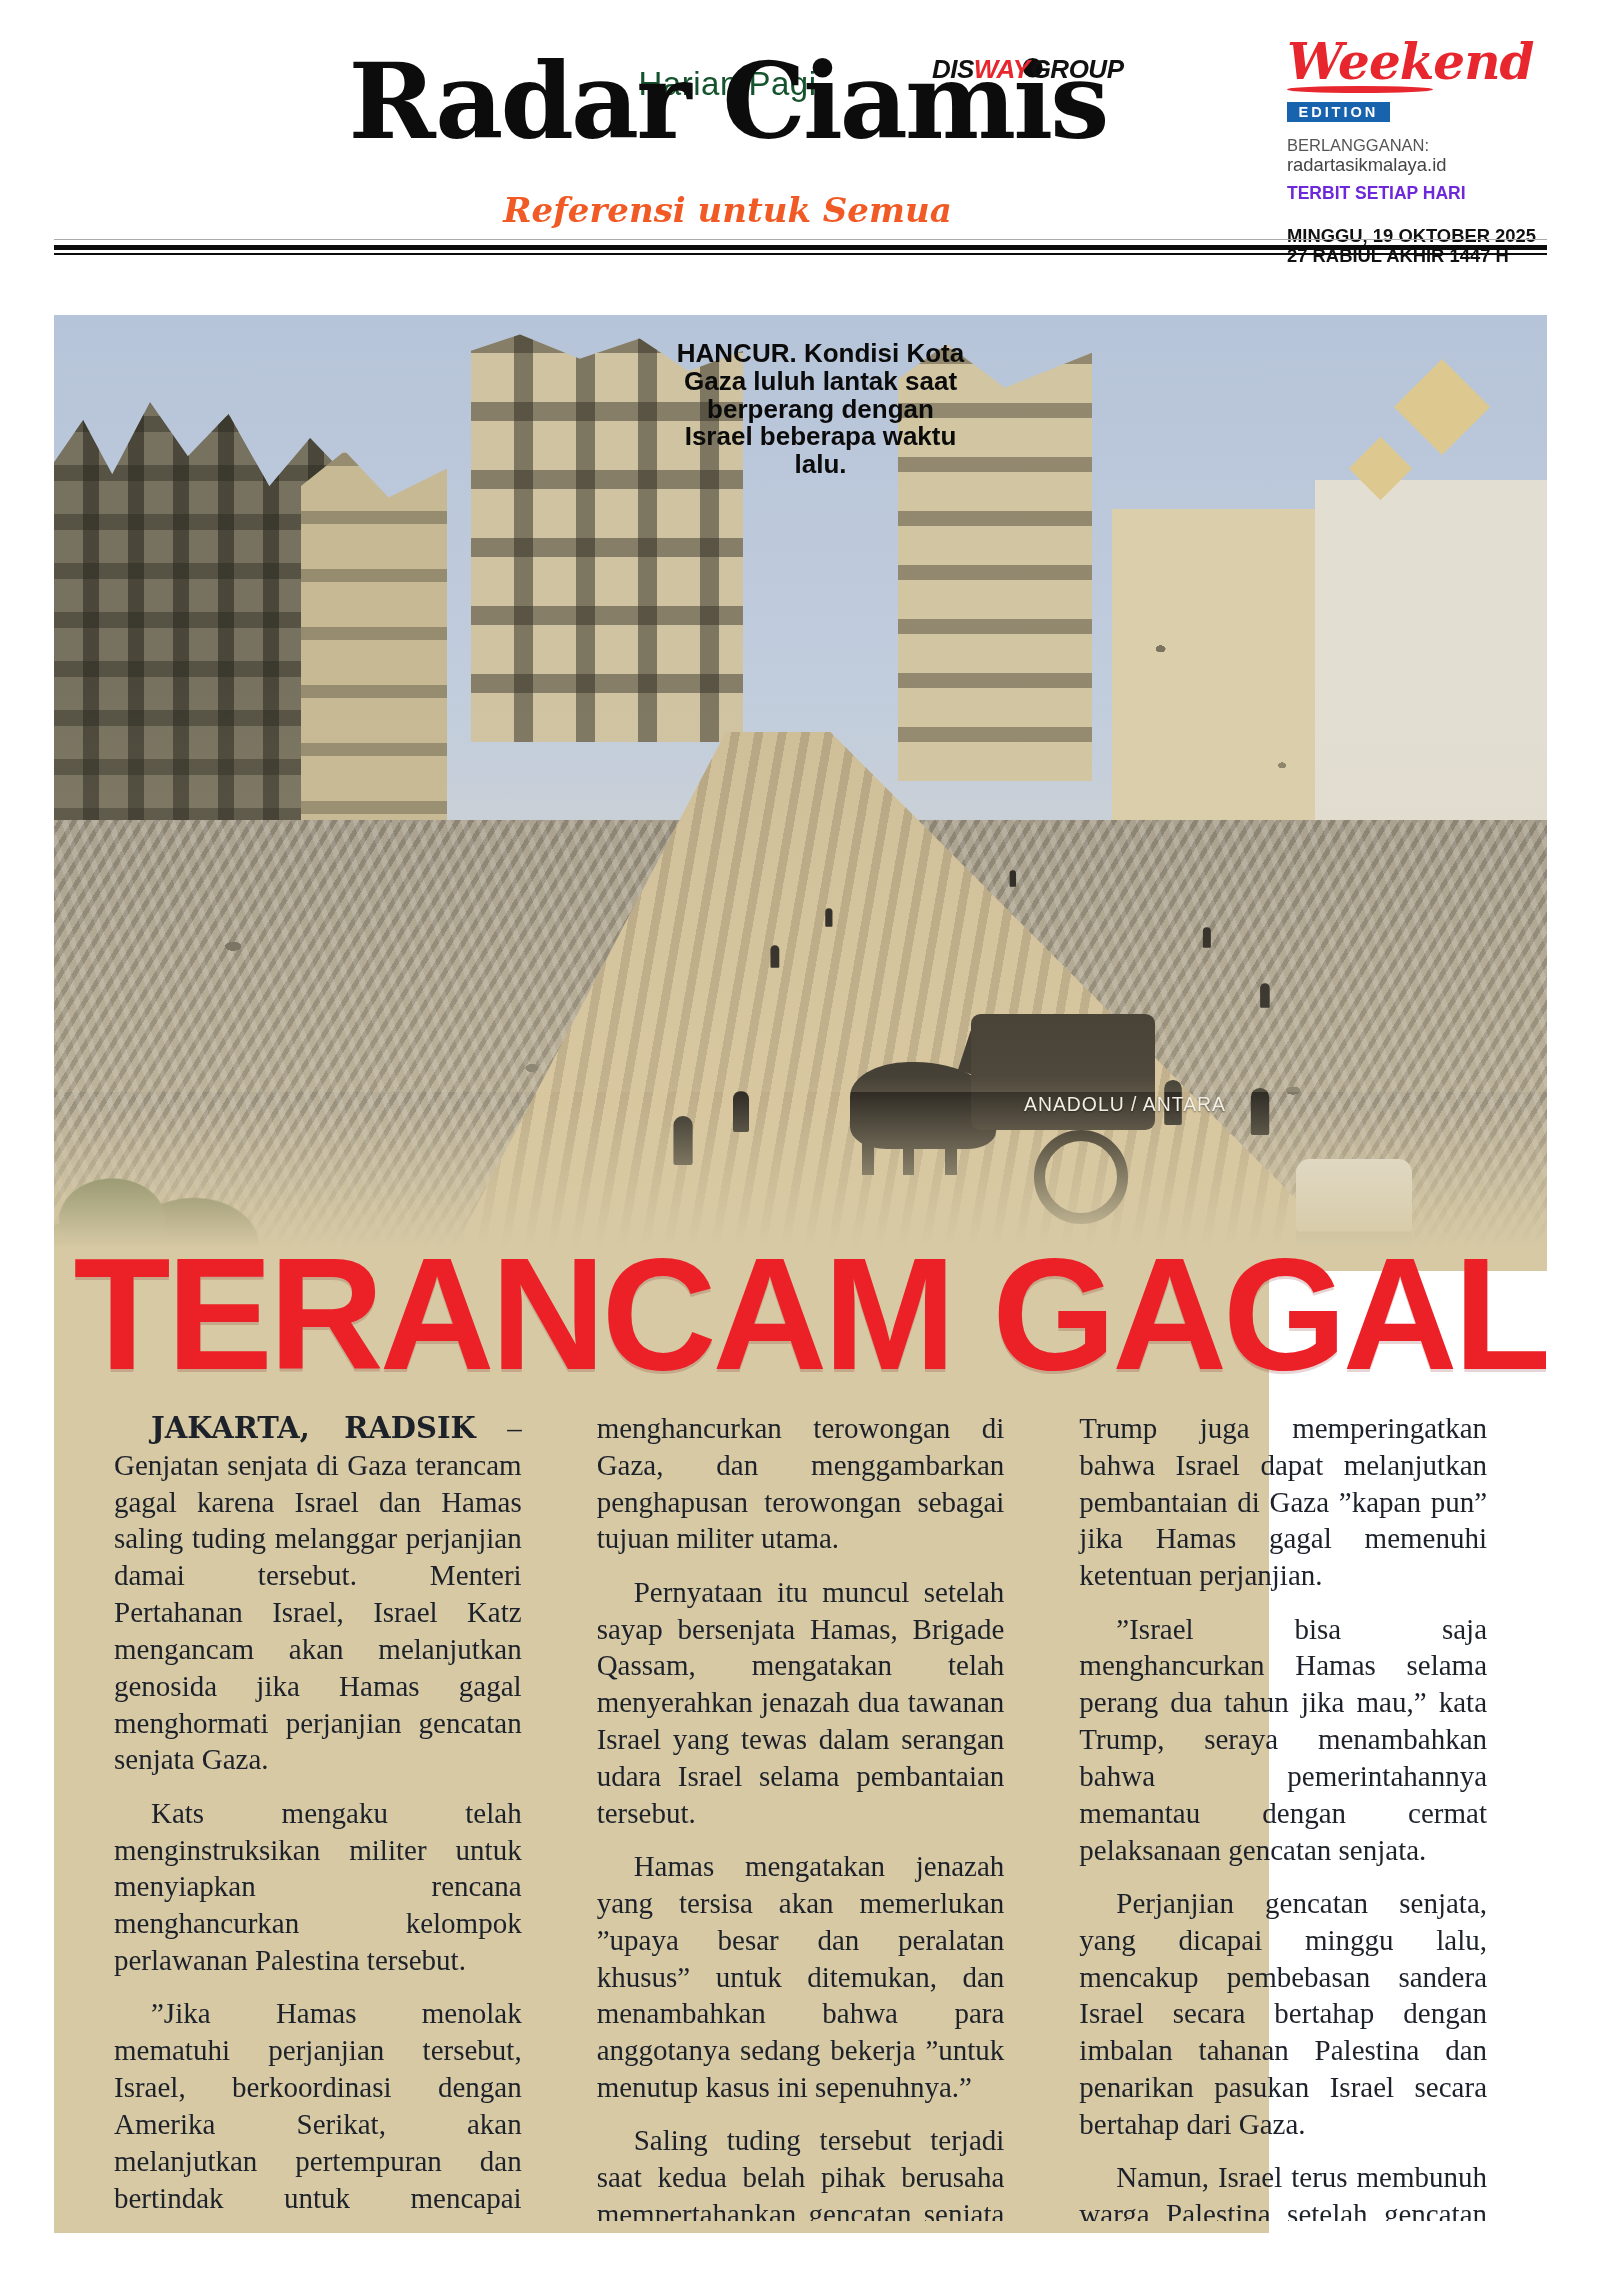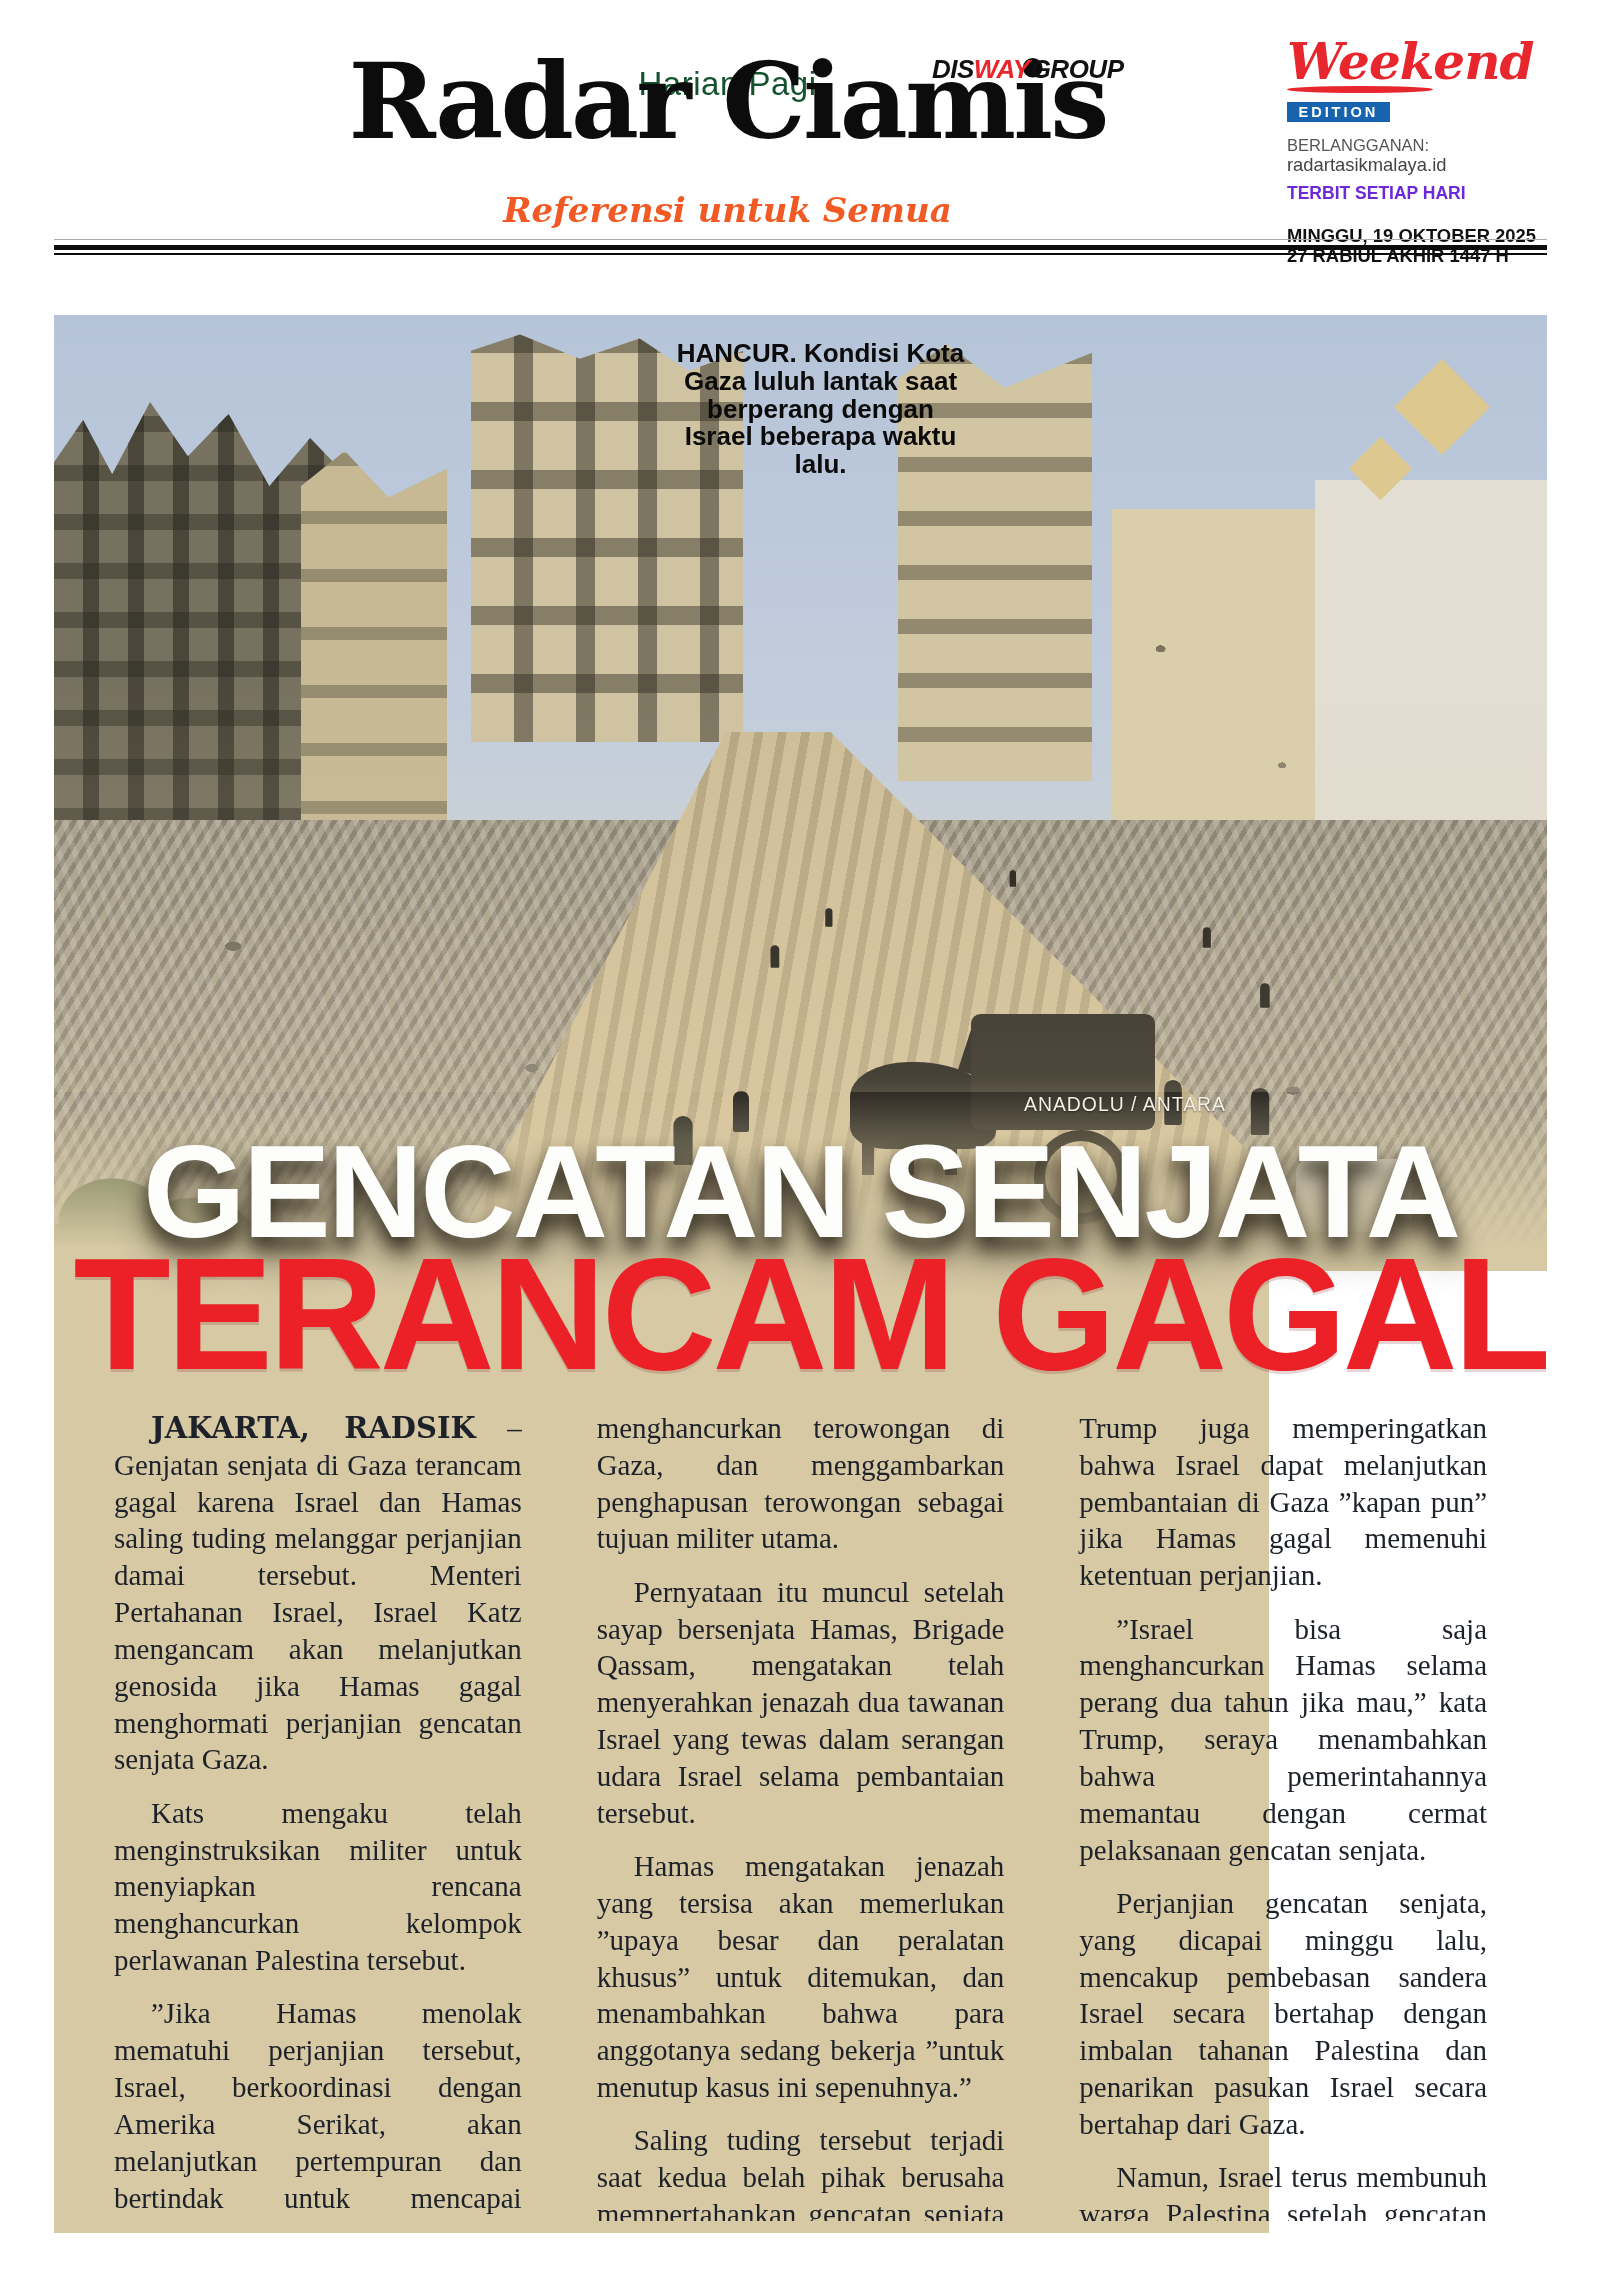--- a/index.html
+++ b/index.html
@@ -182,21 +182,20 @@
       <div class="horse"></div>
       <div class="cart"></div>
       <div class="wheel"></div>
       <div class="haze"></div>
       <div class="fade"></div>
     </div>
 
     <div class="caption">HANCUR. Kondisi Kota Gaza luluh lantak saat berperang dengan Israel beberapa waktu lalu.</div>
     <div class="credit">ANADOLU / ANTARA</div>
 
-    <div class="headline1">GENCATAN SENJATA</div>
     <div class="headline2">TERANCAM GAGAL</div>
 
     <div class="article">
       <div class="col">
           <p><b>JAKARTA, RADSIK</b> – Genjatan senjata di Gaza terancam gagal karena Israel dan Hamas saling tuding melanggar perjanjian damai tersebut. Menteri Pertahanan Israel, Israel Katz mengancam akan melanjutkan genosida jika Hamas gagal menghormati perjanjian gencatan senjata Gaza.</p>
           <p>Kats mengaku telah menginstruksikan militer untuk menyiapkan rencana menghancurkan kelompok perlawanan Palestina tersebut.</p>
           <p>”Jika Hamas menolak mematuhi perjanjian tersebut, Israel, berkoordinasi dengan Amerika Serikat, akan melanjutkan pertempuran dan bertindak untuk mencapai kekalahan total Hamas, mengubah realitas di Gaza, dan mencapai semua tujuan perang,” demikian pernyataan Israel Katz pada Rabu 15 Oktober.</p>
         </div>
       <div class="col">
           <p class="noindent">menghancurkan terowongan di Gaza, dan menggambarkan penghapusan terowongan sebagai tujuan militer utama.</p>

